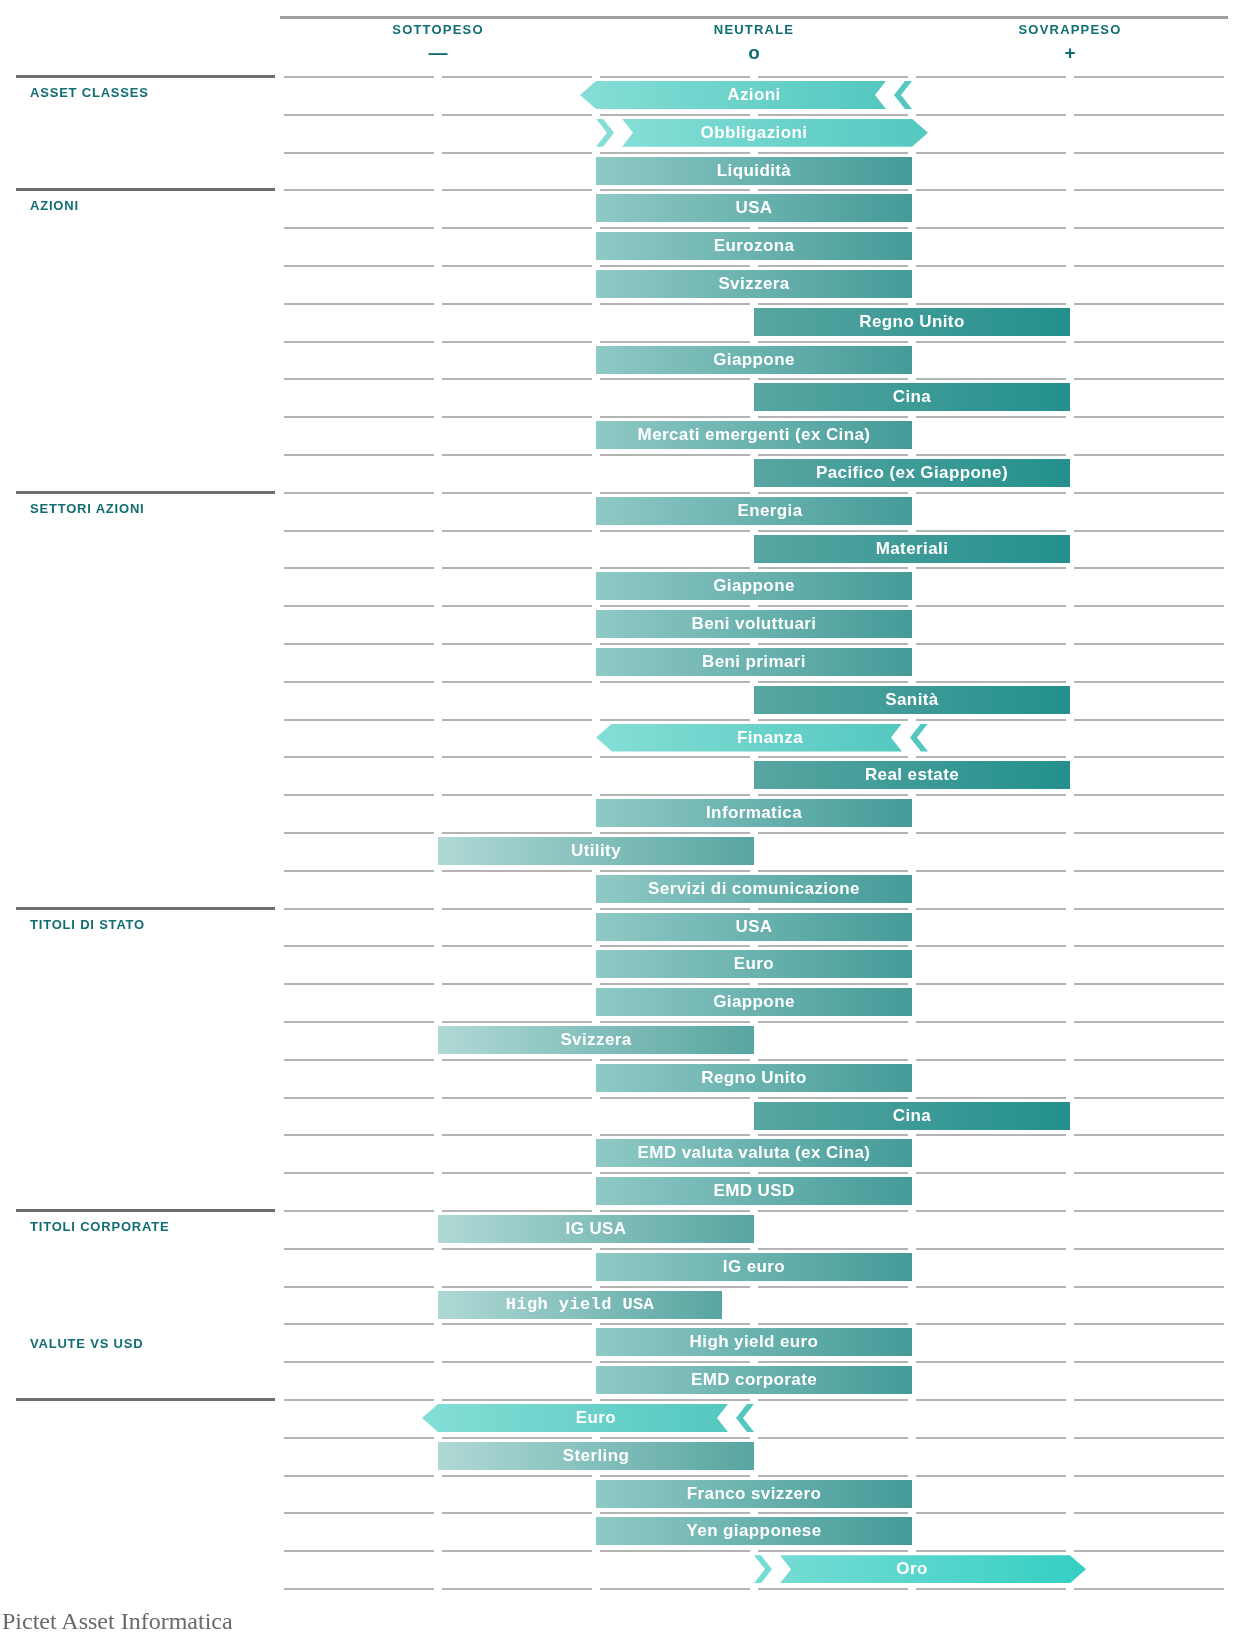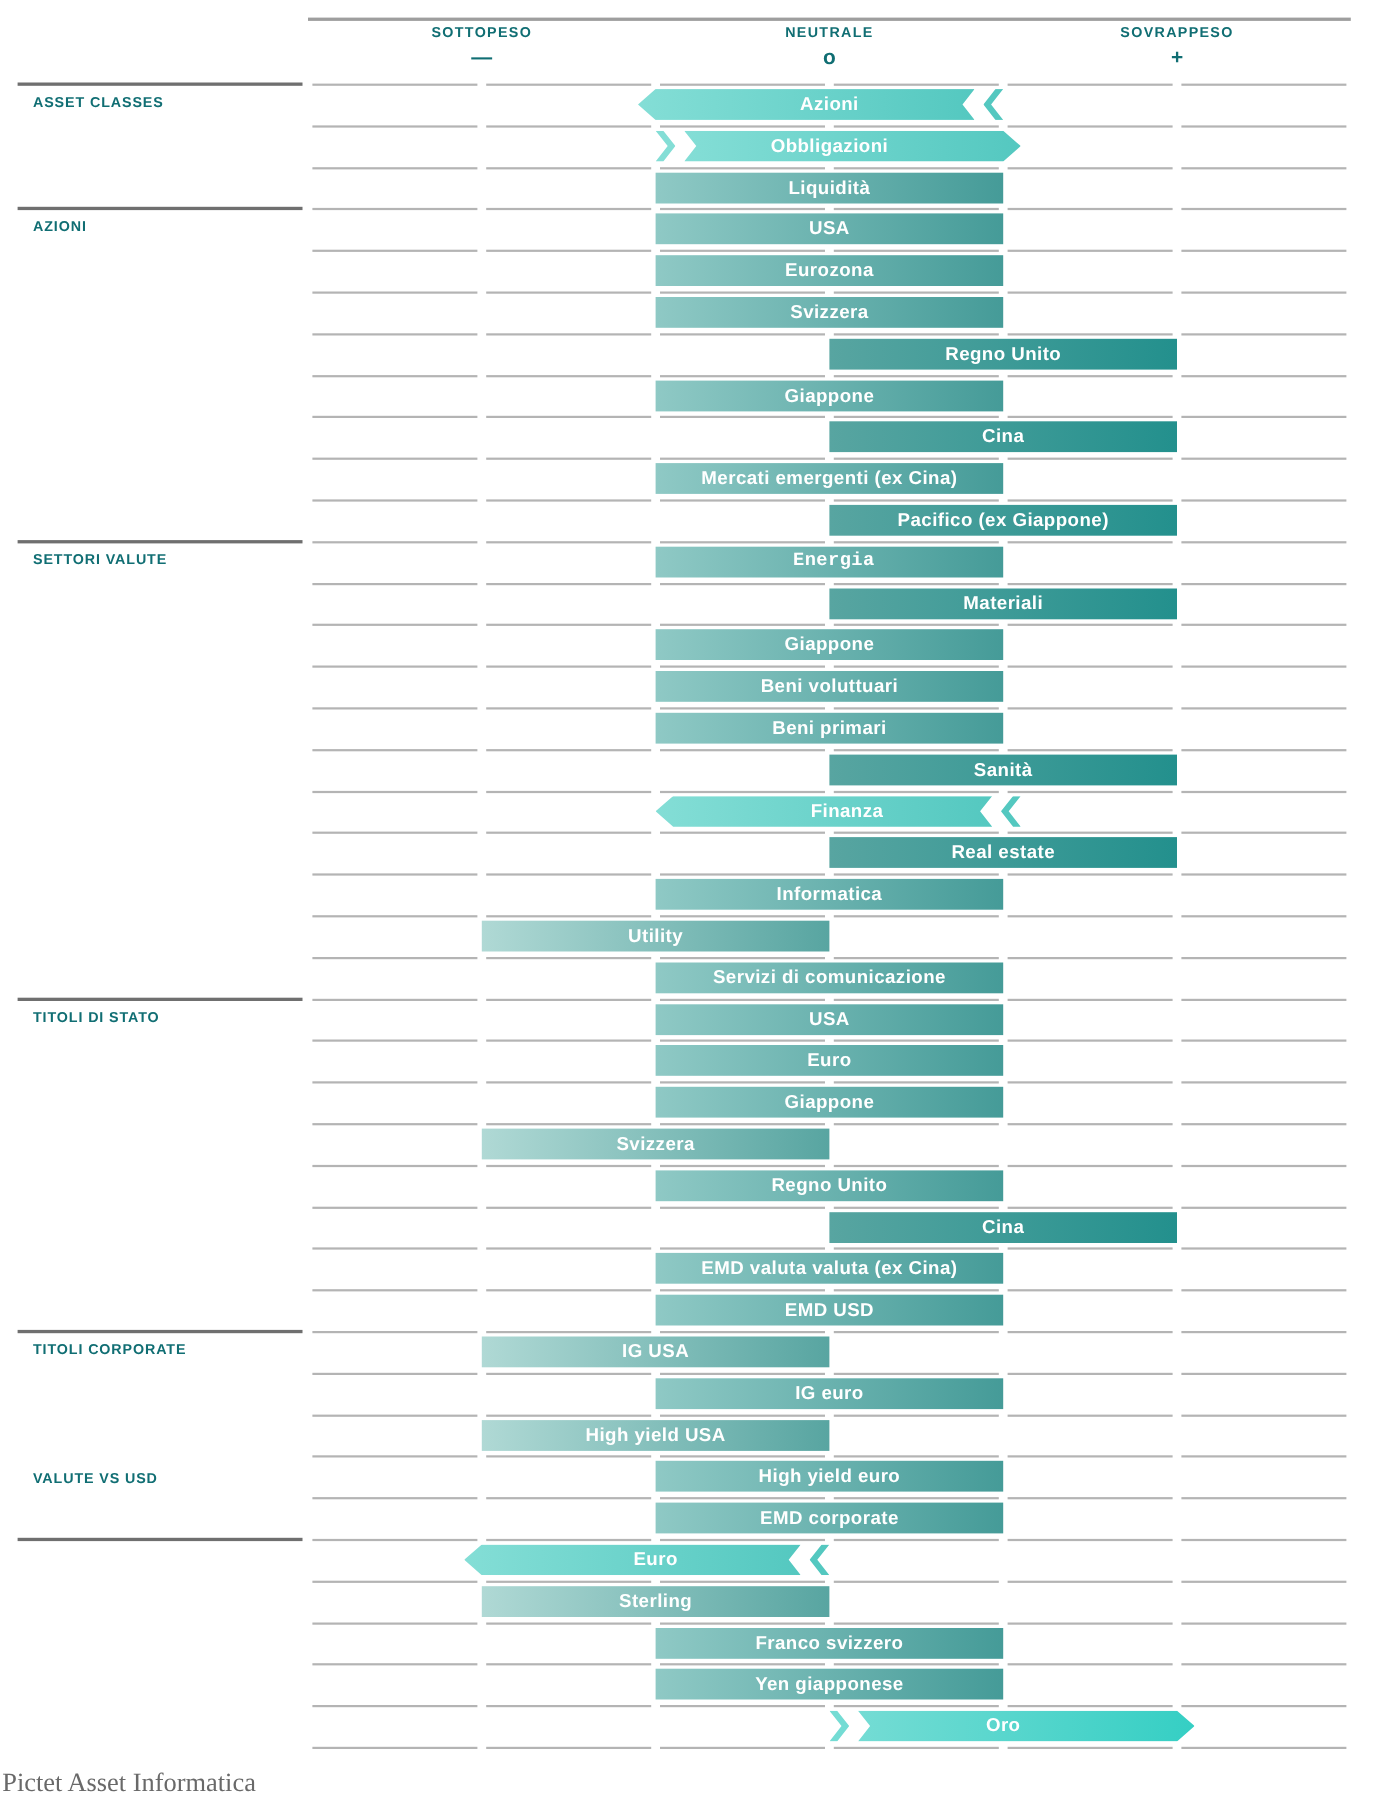--- a/index.html
+++ b/index.html
@@ -342,23 +342,23 @@
       <div class="abs bar" style="left: 754px; top: 383.4px; width: 316px; height: 28px; background: linear-gradient(90deg, rgb(88, 165, 161), rgb(35, 144, 141));">
         <div class="bar-text" style="left: 0px; width: 100%;">Cina</div>
       </div>
       <div class="abs bar" style="left: 596px; top: 421.2px; width: 316px; height: 28px; background: linear-gradient(90deg, rgb(143, 201, 197), rgb(69, 155, 152));">
         <div class="bar-text" style="left: 0px; width: 100%;">Mercati emergenti (ex Cina)</div>
       </div>
       <div class="abs bar" style="left: 754px; top: 459px; width: 316px; height: 28px; background: linear-gradient(90deg, rgb(88, 165, 161), rgb(35, 144, 141));">
         <div class="bar-text" style="left: 0px; width: 100%;">Pacifico (ex Giappone)</div>
       </div>
       <div class="abs" style="left: 16px; top: 490.8px; width: 259px; height: 3px; background: rgb(111, 111, 111);"></div>
-      <div class="abs section-label" style="left: 30px; top: 500.8px;">SETTORI VALUTE</div>
+      <div class="abs section-label" style="left: 30px; top: 500.8px;">SETTORI AZIONI</div>
       <div class="abs bar" style="left: 596px; top: 496.8px; width: 316px; height: 28px; background: linear-gradient(90deg, rgb(143, 201, 197), rgb(69, 155, 152));">
-        <div class="bar-text" style="left: 4px; width: 100%; font-family: Liberation Mono, monospace;">Energia</div>
+        <div class="bar-text" style="left: 16px; width: 100%;">Energia</div>
       </div>
       <div class="abs bar" style="left: 754px; top: 534.6px; width: 316px; height: 28px; background: linear-gradient(90deg, rgb(88, 165, 161), rgb(35, 144, 141));">
         <div class="bar-text" style="left: 0px; width: 100%;">Materiali</div>
       </div>
       <div class="abs bar" style="left: 596px; top: 572.4px; width: 316px; height: 28px; background: linear-gradient(90deg, rgb(143, 201, 197), rgb(69, 155, 152));">
         <div class="bar-text" style="left: 0px; width: 100%;">Giappone</div>
       </div>
       <div class="abs bar" style="left: 596px; top: 610.2px; width: 316px; height: 28px; background: linear-gradient(90deg, rgb(143, 201, 197), rgb(69, 155, 152));">
         <div class="bar-text" style="left: 0px; width: 100%;">Beni voluttuari</div>
       </div>
@@ -412,21 +412,21 @@
         <div class="bar-text" style="left: 0px; width: 100%;">EMD USD</div>
       </div>
       <div class="abs" style="left: 16px; top: 1209px; width: 259px; height: 3px; background: rgb(111, 111, 111);"></div>
       <div class="abs section-label" style="left: 30px; top: 1219px;">TITOLI CORPORATE</div>
       <div class="abs bar" style="left: 438px; top: 1215px; width: 316px; height: 28px; background: linear-gradient(90deg, rgb(176, 217, 213), rgb(88, 165, 161));">
         <div class="bar-text" style="left: 0px; width: 100%;">IG USA</div>
       </div>
       <div class="abs bar" style="left: 596px; top: 1252.8px; width: 316px; height: 28px; background: linear-gradient(90deg, rgb(143, 201, 197), rgb(69, 155, 152));">
         <div class="bar-text" style="left: 0px; width: 100%;">IG euro</div>
       </div>
-      <div class="abs bar" style="left: 438px; top: 1290.6px; width: 316px; height: 28px; background: linear-gradient(90deg, rgb(176, 217, 213), rgb(88, 165, 161));">
+      <div class="abs bar" style="left: 438px; top: 1290.6px; width: 284px; height: 28px; background: linear-gradient(90deg, rgb(176, 217, 213), rgb(88, 165, 161)); font-family: Liberation Mono, monospace;">
         <div class="bar-text" style="left: 0px; width: 100%;">High yield USA</div>
       </div>
       <div class="abs bar" style="left: 596px; top: 1328.4px; width: 316px; height: 28px; background: linear-gradient(90deg, rgb(143, 201, 197), rgb(69, 155, 152));">
         <div class="bar-text" style="left: 0px; width: 100%;">High yield euro</div>
       </div>
       <div class="abs bar" style="left: 596px; top: 1366.2px; width: 316px; height: 28px; background: linear-gradient(90deg, rgb(143, 201, 197), rgb(69, 155, 152));">
         <div class="bar-text" style="left: 0px; width: 100%;">EMD corporate</div>
       </div>
       <div class="abs" style="left: 16px; top: 1398px; width: 259px; height: 3px; background: rgb(111, 111, 111);"></div>
       <div class="abs section-label" style="left: 30px; top: 1336px;">VALUTE VS USD</div>

